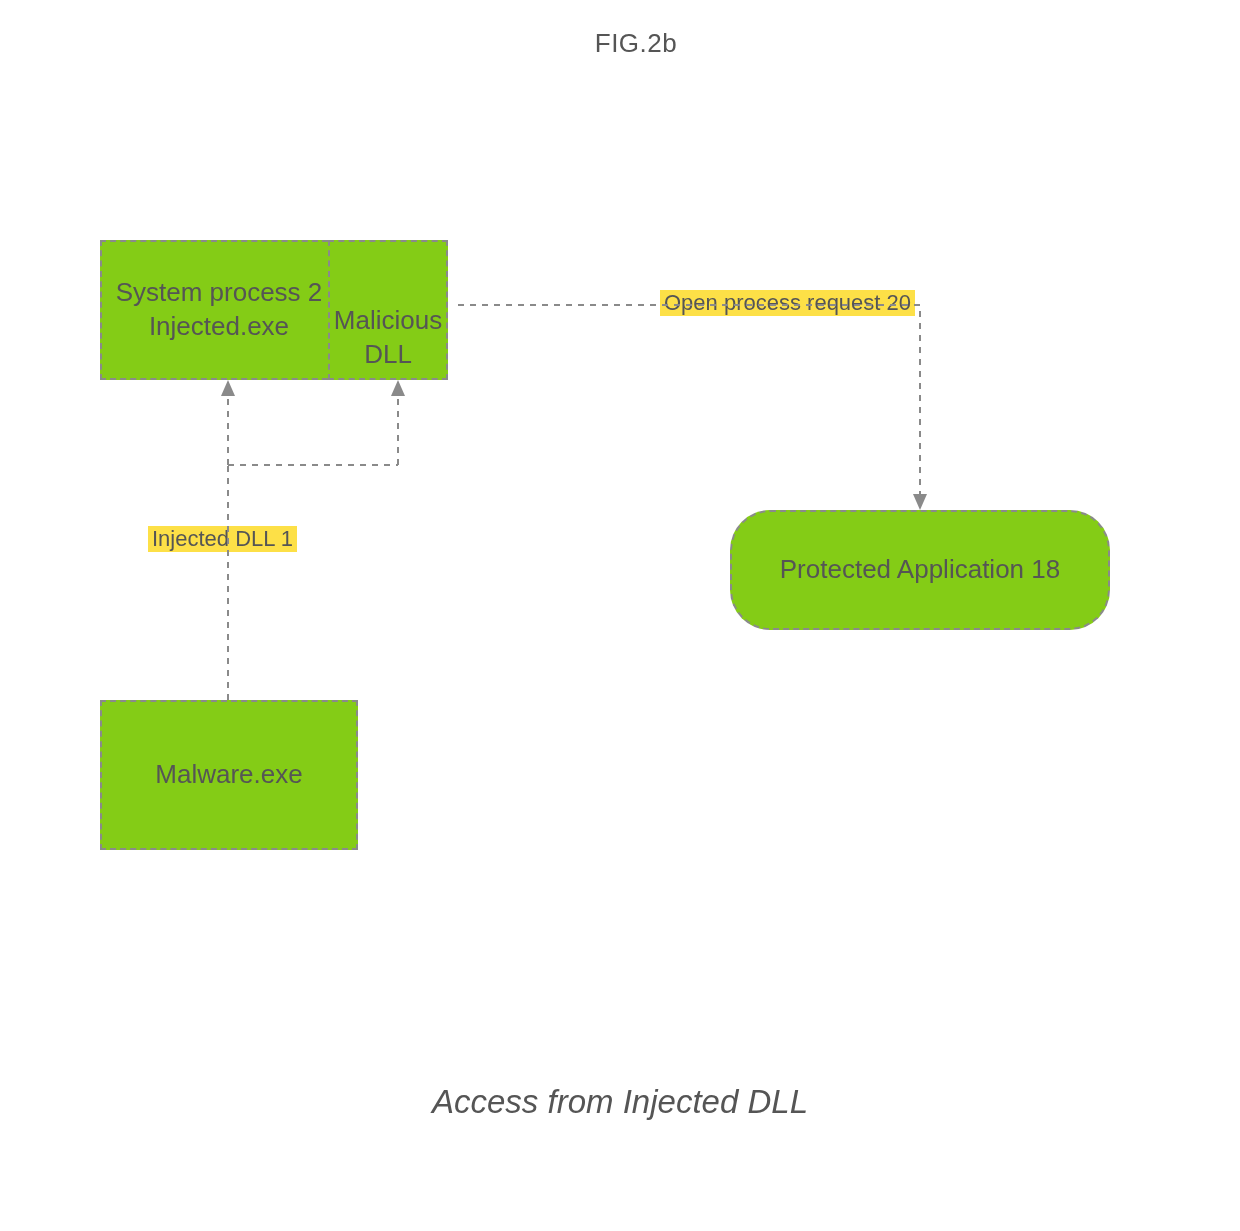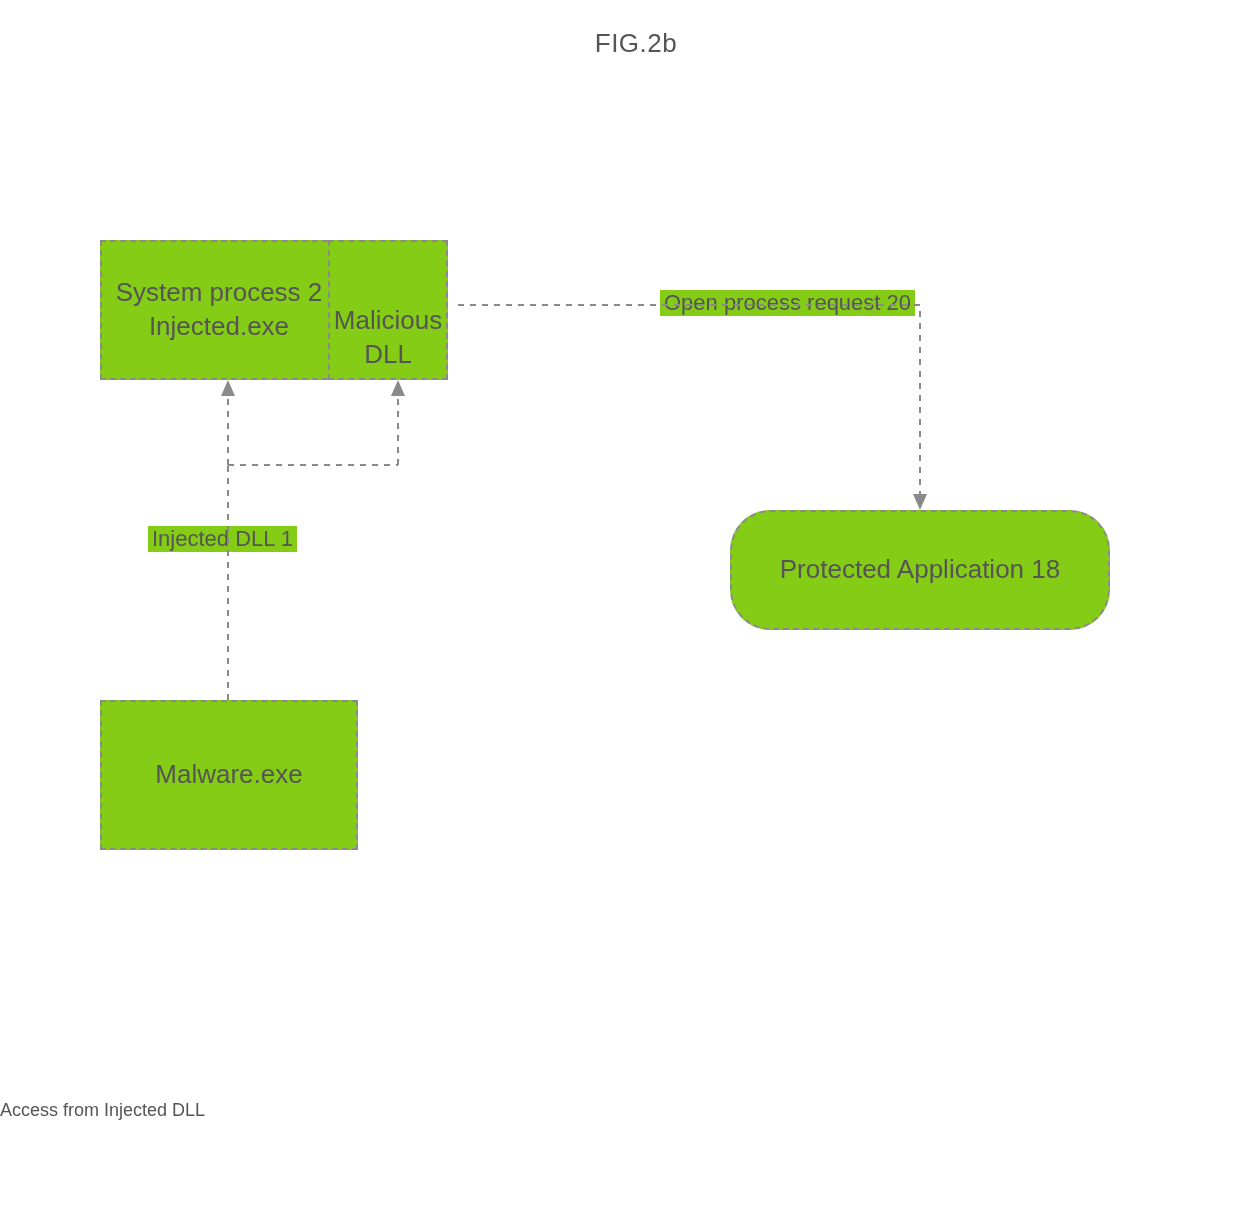--- a/index.html
+++ b/index.html
@@ -23,21 +23,23 @@
     width: 1240px;
     text-align: center;
     font-size: 26px;
     letter-spacing: 0.5px;
   }
   .caption {
     position: absolute;
     bottom: 110px;
     left: 0;
     width: 1240px;
-    font-size: 18px;
+    text-align: center;
+    font-size: 33px;
+    font-style: italic;
   }
 
   
   .box {
     position: absolute;
     border: 2px dashed #8a8a8a;
     background: #84cc16;
     display: flex;
     align-items: center;
     justify-content: center;
@@ -73,21 +75,21 @@
     width: 380px;
     height: 120px;
     border-radius: 40px;
   }
 
   
   .edge-label {
     position: absolute;
     font-size: 22px;
     color: #555;
-    background: #84cc16;
+    background: #fde047;
     padding: 0 4px;
   }
   .lbl-injected {
     left: 148px;
     top: 526px;
   }
   .lbl-open {
     left: 660px;
     top: 290px;
   }

